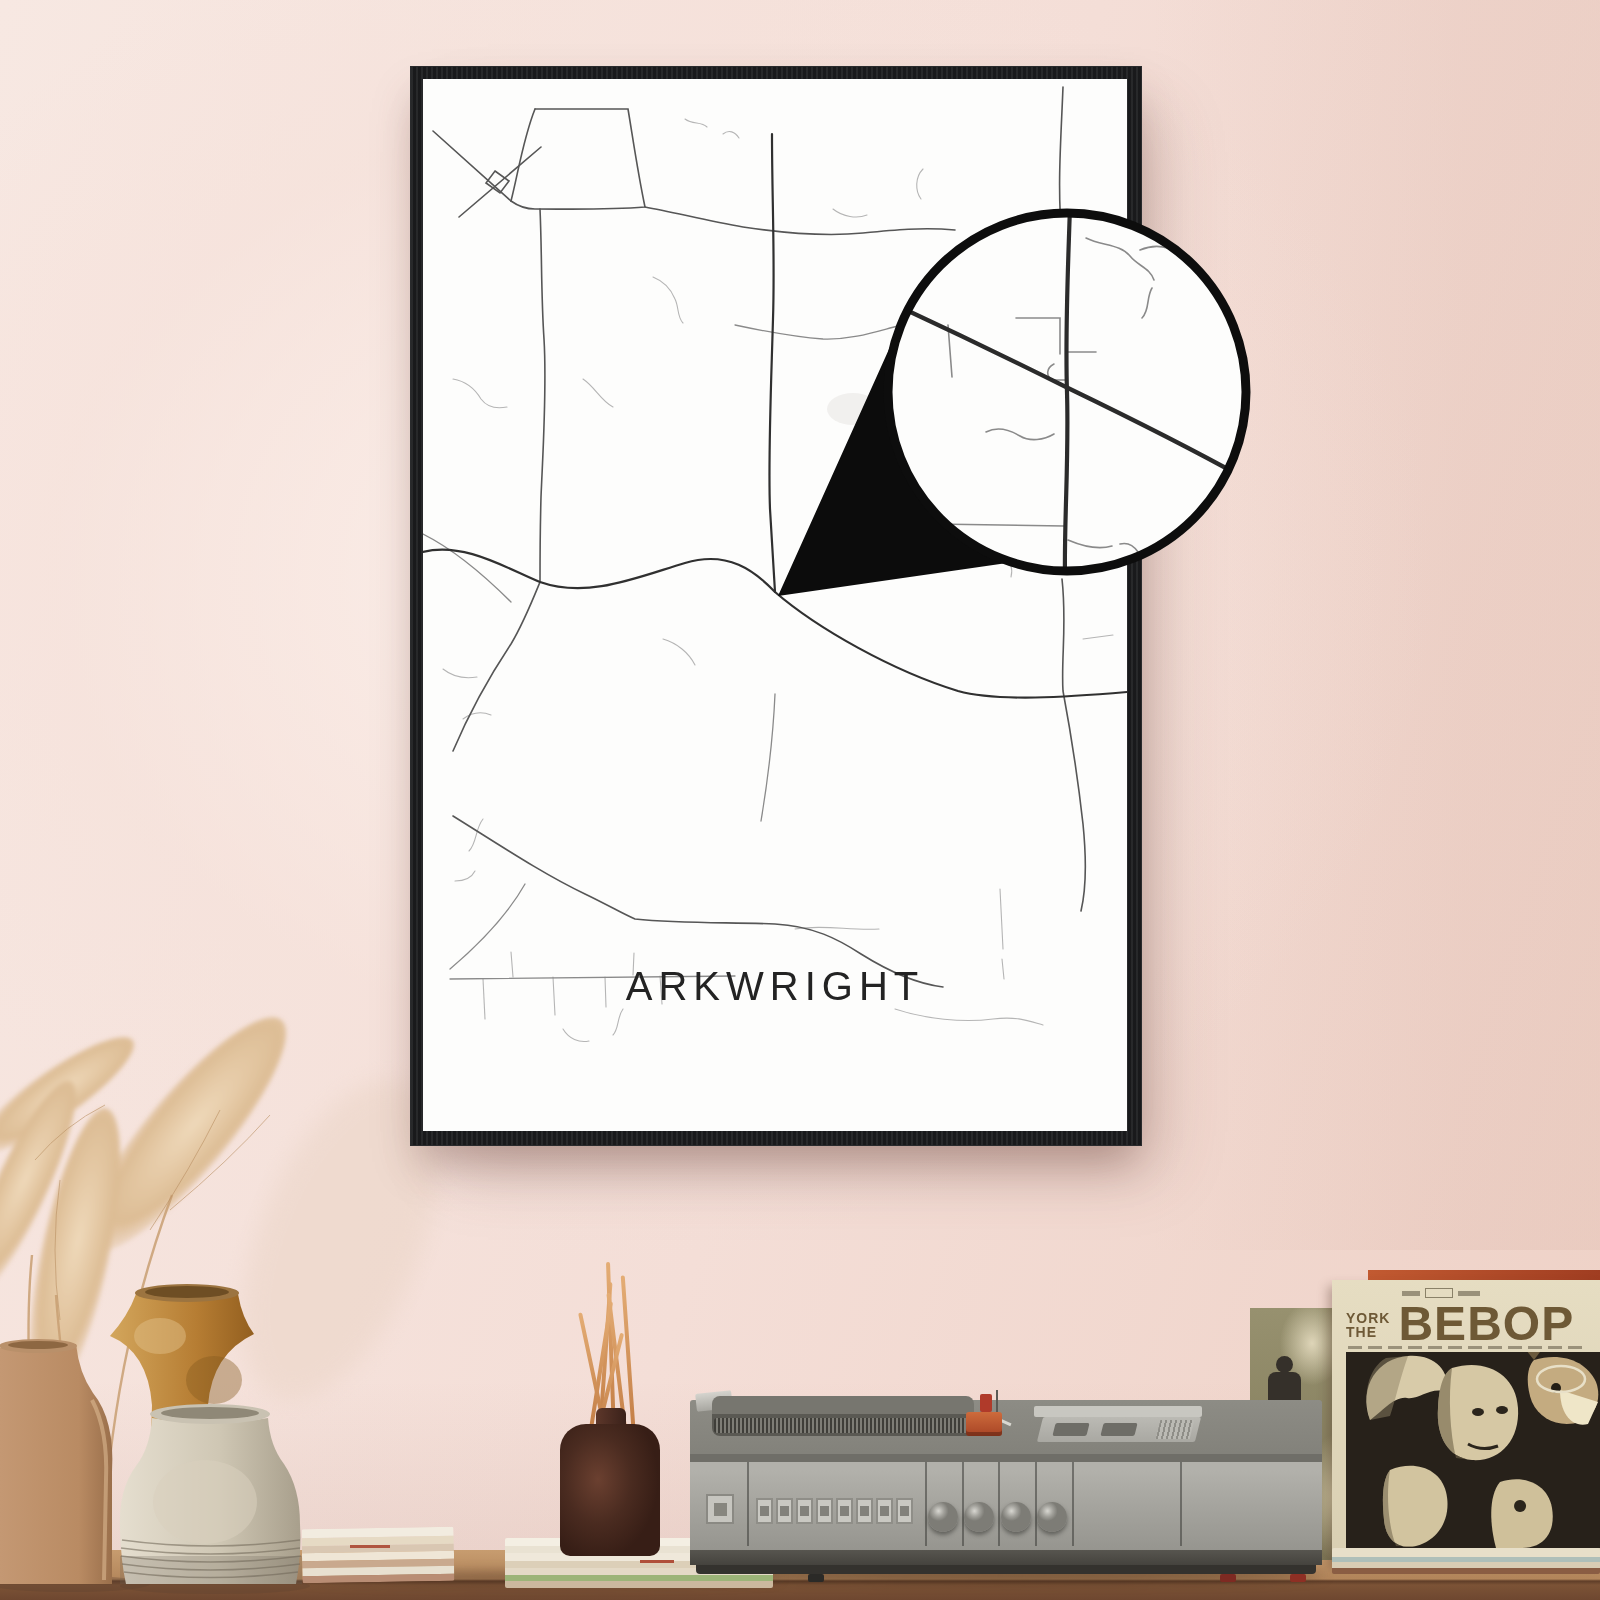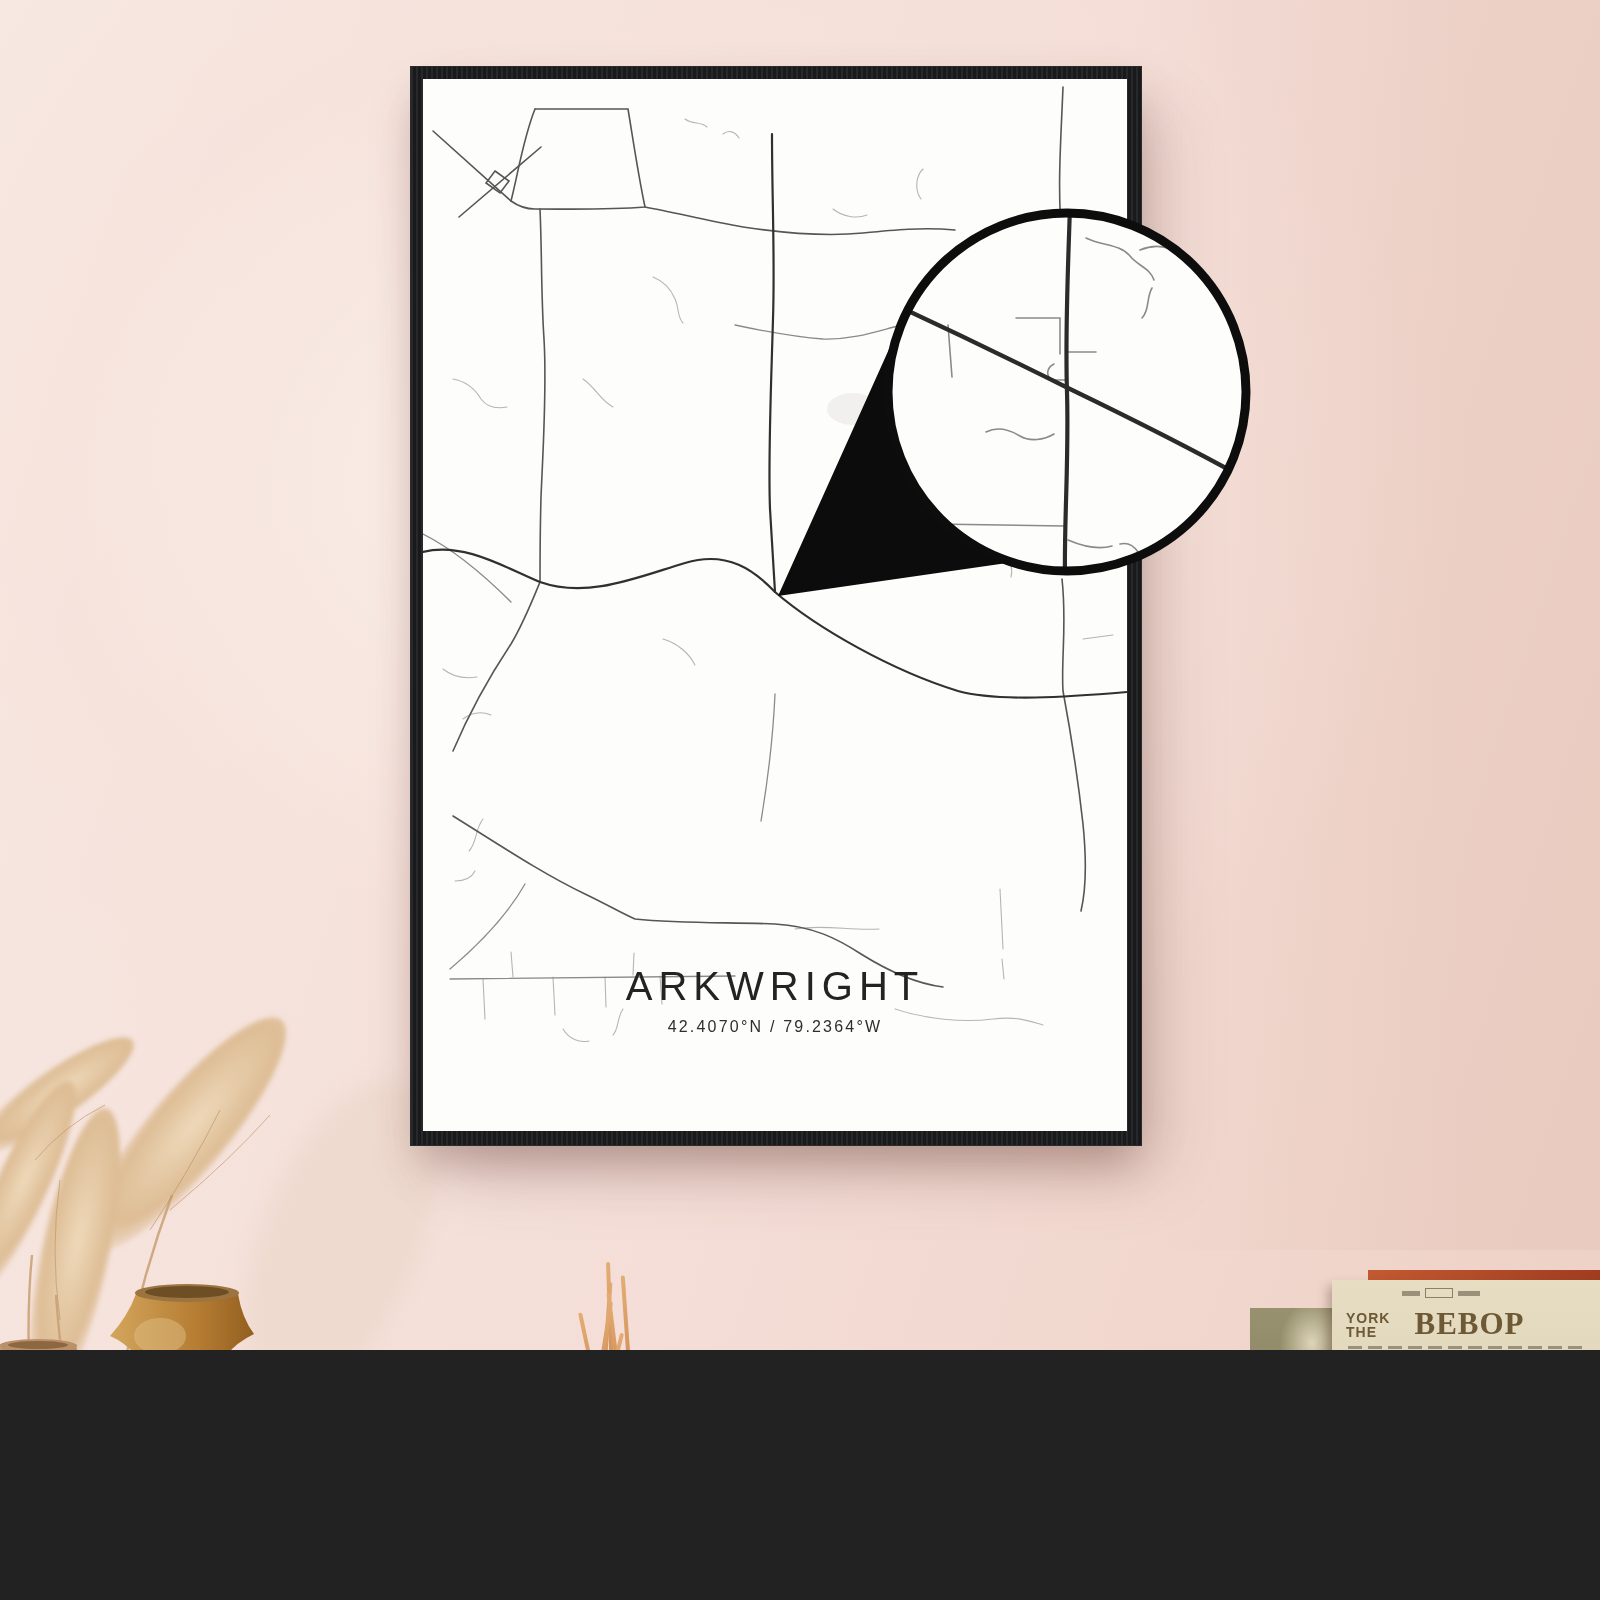--- a/index.html
+++ b/index.html
@@ -1,16 +1,16 @@
 <!DOCTYPE html>
 <html><head>
 <meta charset="utf-8">
 <style>
   html,body{margin:0;padding:0;background:#222;}
-  .scene{position:relative;width:1600px;height:1350px;overflow:hidden;
+  .scene{position:relative;width:1600px;height:1600px;overflow:hidden;
     font-family:"Liberation Sans",sans-serif;
     background:
       radial-gradient(1150px 950px at 38% 36%, rgba(252,240,235,.9) 0%, rgba(246,226,219,.55) 48%, rgba(246,226,219,0) 72%),
       linear-gradient(108deg,#f7e8e2 0%,#f4ded7 52%,#eed1c6 100%);}
   .abs{position:absolute;}
   
   .wall-shade-tr{left:1150px;top:0;width:450px;height:1250px;
     background:linear-gradient(90deg,rgba(205,160,145,0) 0%,rgba(205,160,145,.14) 70%);}
   .wall-shade-bottom{left:0;top:1380px;width:1600px;height:175px;
     background:linear-gradient(180deg,rgba(150,100,85,0) 0%,rgba(150,100,85,.10) 100%);}
@@ -75,21 +75,21 @@
       linear-gradient(180deg,#97916f,#7d7656);}
   .olive-figure-head{left:1276px;top:1356px;width:17px;height:17px;border-radius:50%;background:#35302a;}
   .olive-figure-body{left:1268px;top:1372px;width:33px;height:118px;border-radius:8px 8px 4px 4px;background:#35302a;}
   .red-stripe{left:1368px;top:1270px;width:232px;height:13px;background:linear-gradient(90deg,#c25a31,#a03d21);}
   .sleeve{left:1332px;top:1280px;width:268px;height:282px;background:linear-gradient(180deg,#e6ddc2,#d9cfb2);
     box-shadow:-4px 6px 10px rgba(80,55,40,.35);overflow:visible;}
   .sleeve-marks{position:absolute;left:70px;top:8px;display:flex;gap:5px;align-items:center;}
   .sleeve-marks b{display:block;height:5px;background:#9a917a;}
   .sleeve-title-row{position:absolute;left:14px;top:22px;display:flex;align-items:flex-start;}
   .meet-the{font-size:14px;font-weight:bold;line-height:14px;letter-spacing:1px;color:#6e5936;margin-top:9px;}
-  .bebop{font-family:Liberation Serif, serif;font-weight:bold;font-size:31px;line-height:44px;letter-spacing:1px;color:#6e5936;margin-left:24px;white-space:nowrap;}
+  .bebop{font-family:Liberation Sans, sans-serif;font-weight:bold;font-size:48px;line-height:44px;letter-spacing:1px;color:#6e5936;margin-left:8px;white-space:nowrap;}
   .sleeve-subline{position:absolute;left:16px;top:66px;width:240px;height:3px;
     background:repeating-linear-gradient(90deg,#9a917a 0 14px,rgba(0,0,0,0) 14px 20px);}
   .photo{position:absolute;left:14px;top:72px;width:254px;height:196px;background:#27211a;overflow:hidden;}
   .sleeve-understack{left:1332px;top:1548px;width:268px;height:26px;}
   
   .soft{filter:blur(6px);border-radius:50%;}
 </style>
 </head>
 <body>
 
@@ -193,21 +193,20 @@
 
       <g stroke="#303030" stroke-width="2.2" fill="none" stroke-linecap="round">
         <path d="M0,473 C40,462 85,490 117,503 C165,520 215,498 262,484 C305,471 332,492 352,513 C395,550 470,592 535,612 C575,623 645,618 704,613"></path>
         <path d="M349,55 C349,120 352,180 350,240 C348,310 345,380 347,430 L352,513"></path>
       </g>
     </svg>
   </div>
 
   <div class="abs poster-text">
     <div class="poster-title">ARKWRIGHT</div>
-    <div class="poster-coords">42.4070°N / 79.2364°W</div>
   </div>
 
   <svg class="abs" style="left:740px;top:170px;z-index:6;" width="560" height="480" viewBox="740 170 560 480">
     <defs>
         <clipPath id="mclip">
           <circle cx="1067" cy="392" r="176"></circle>
         </clipPath>
       </defs>
     <path d="M778,596 L903,318 A179,179 0 0 0 1007,563 Z" fill="#0c0c0c"></path>
     <circle cx="1067" cy="392" r="176" fill="#fdfdfc"></circle>

